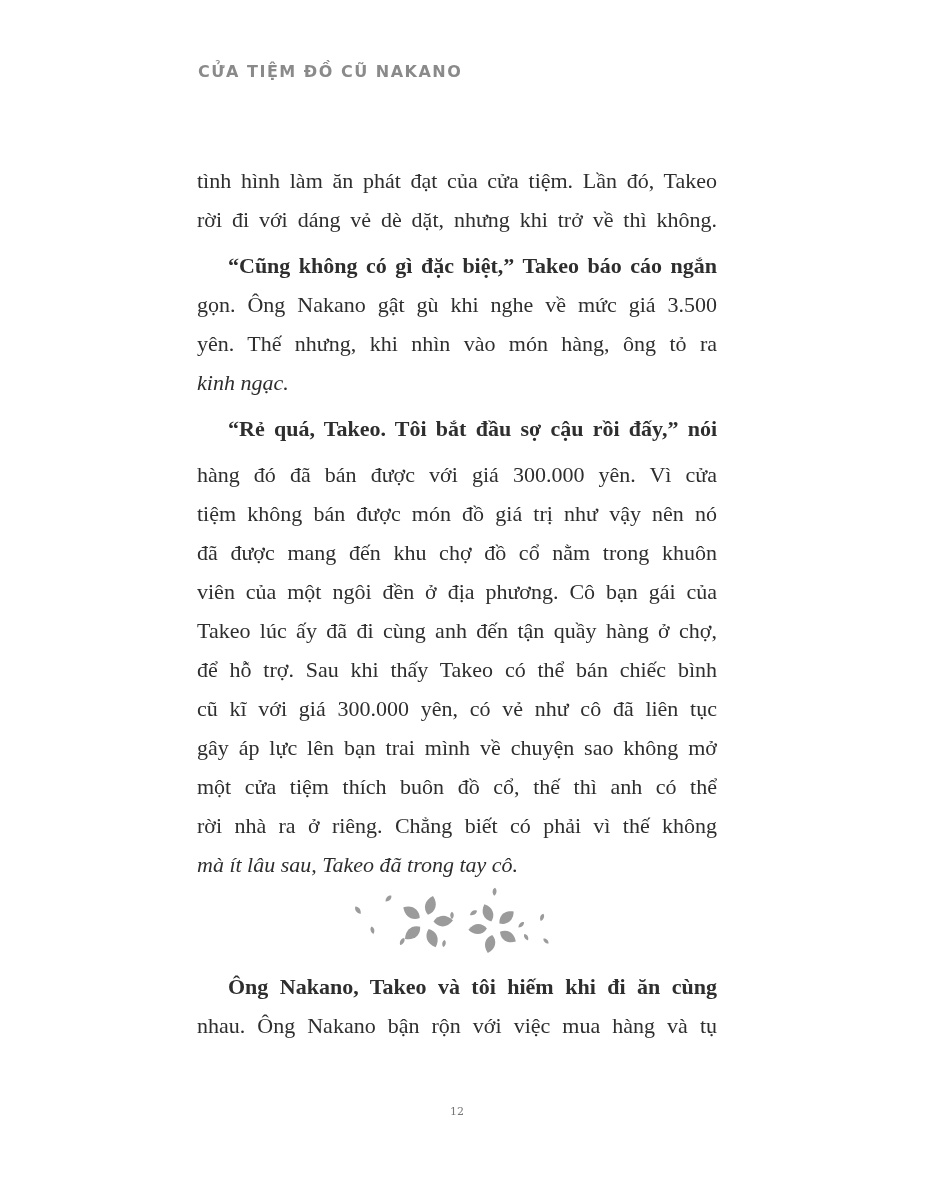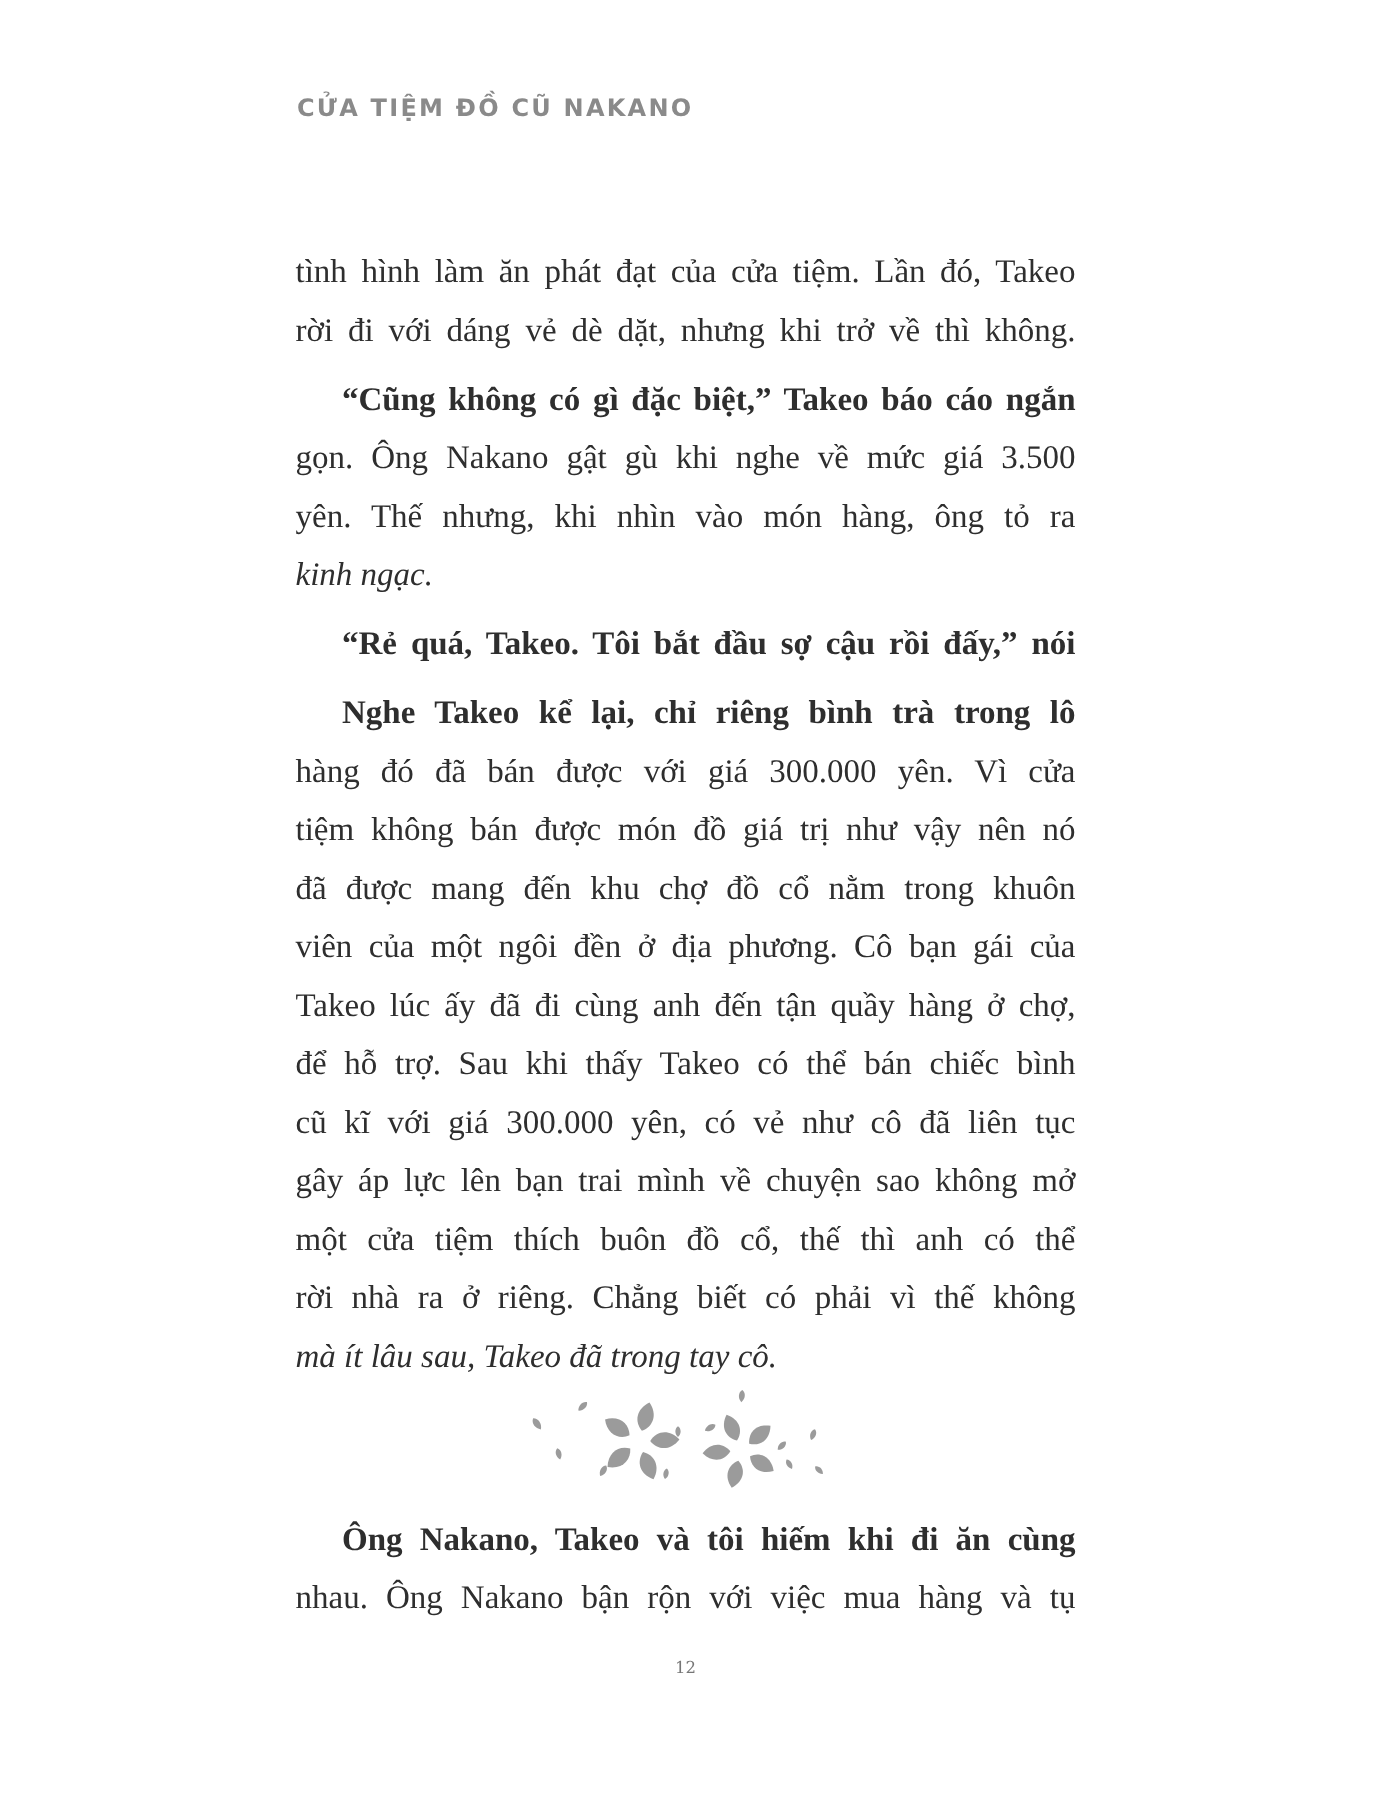--- a/index.html
+++ b/index.html
@@ -78,21 +78,20 @@
       <div class="paragraph">
         <div class="line first">“Cũng không có gì đặc biệt,” Takeo báo cáo ngắn</div>
         <div class="line">gọn. Ông Nakano gật gù khi nghe về mức giá 3.500</div>
         <div class="line">yên. Thế nhưng, khi nhìn vào món hàng, ông tỏ ra</div>
         <div class="line last">kinh ngạc.</div>
       </div>
       <div class="paragraph">
         <div class="line first">“Rẻ quá, Takeo. Tôi bắt đầu sợ cậu rồi đấy,” nói</div>
       </div>
       <div class="paragraph">
-        <div class="line first">Nghe Takeo kể lại, chỉ riêng bình trà trong lô</div>
         <div class="line">hàng đó đã bán được với giá 300.000 yên. Vì cửa</div>
         <div class="line">tiệm không bán được món đồ giá trị như vậy nên nó</div>
         <div class="line">đã được mang đến khu chợ đồ cổ nằm trong khuôn</div>
         <div class="line">viên của một ngôi đền ở địa phương. Cô bạn gái của</div>
         <div class="line">Takeo lúc ấy đã đi cùng anh đến tận quầy hàng ở chợ,</div>
         <div class="line">để hỗ trợ. Sau khi thấy Takeo có thể bán chiếc bình</div>
         <div class="line">cũ kĩ với giá 300.000 yên, có vẻ như cô đã liên tục</div>
         <div class="line">gây áp lực lên bạn trai mình về chuyện sao không mở</div>
         <div class="line">một cửa tiệm thích buôn đồ cổ, thế thì anh có thể</div>
         <div class="line">rời nhà ra ở riêng. Chẳng biết có phải vì thế không</div>

